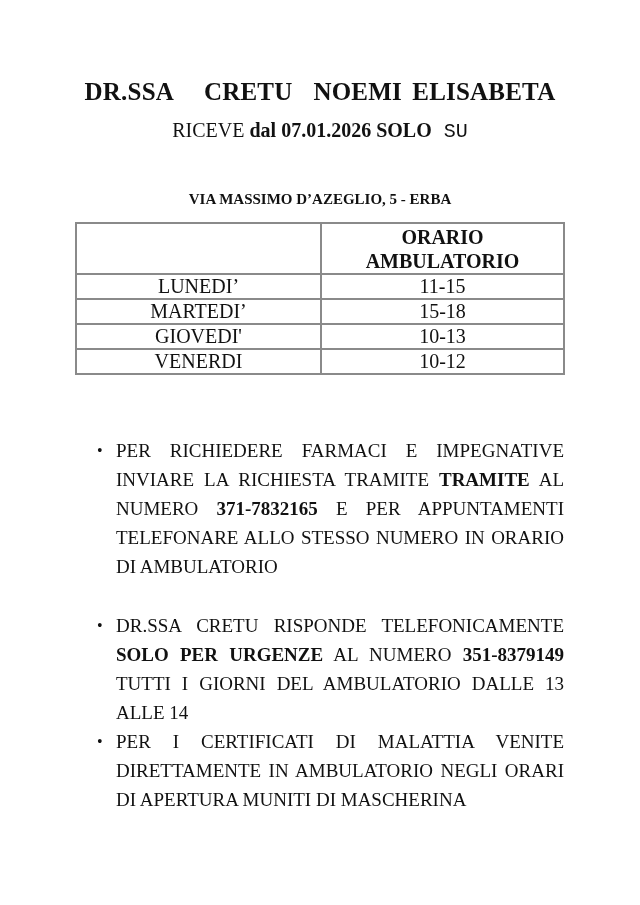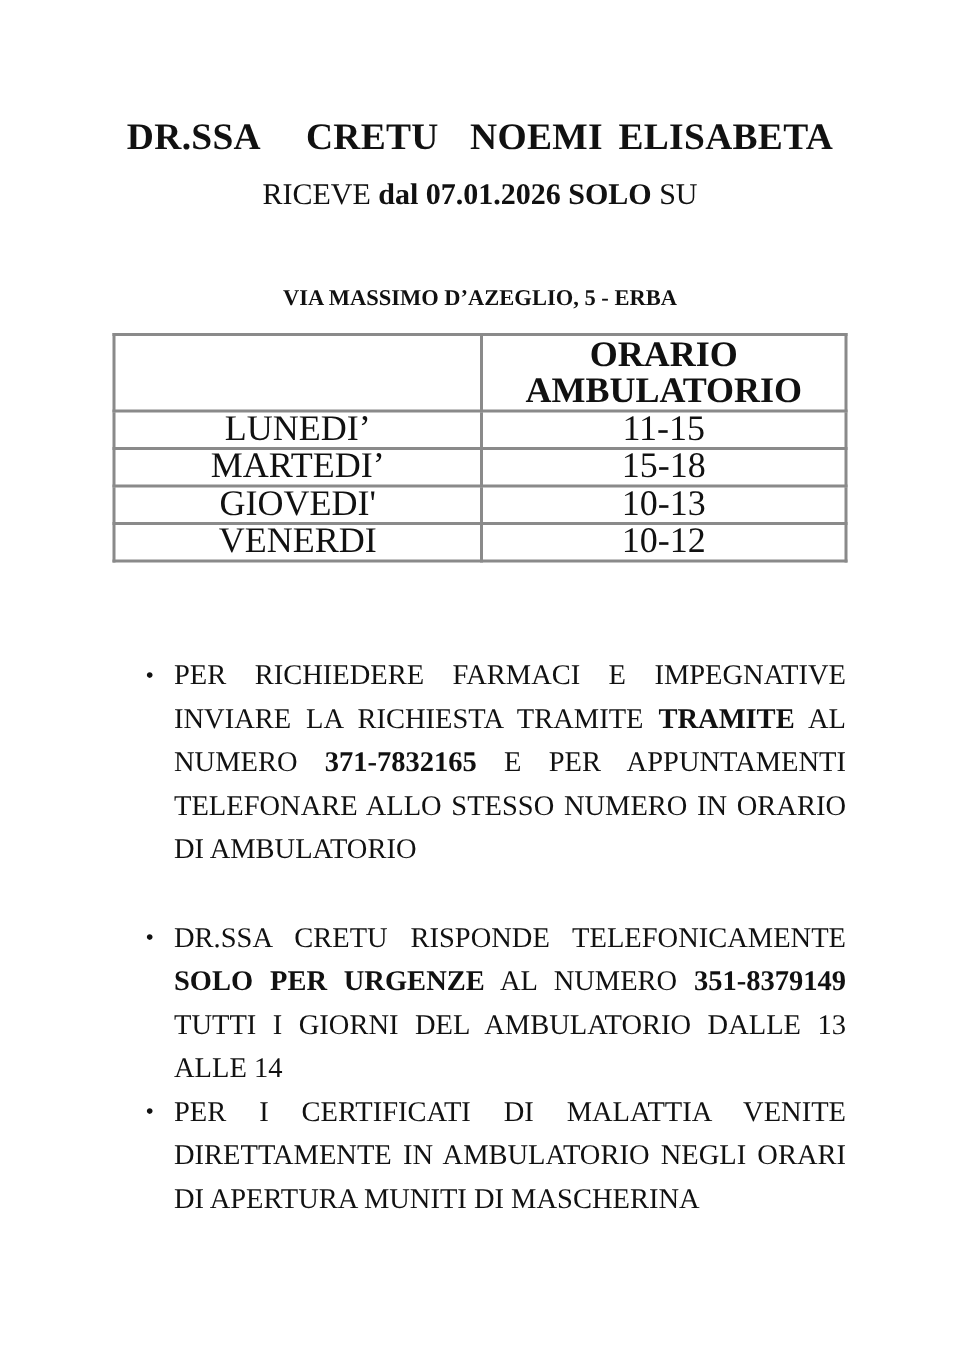--- a/index.html
+++ b/index.html
@@ -50,21 +50,21 @@
     line-height: 26px;
   }
   b { font-weight: bold; text-align: center; }
 
   table.schedule {
     position: absolute;
     left: 75px;
     top: 222px;
     width: 490px;
     border-collapse: collapse;
-    font-size: 24px;
+    font-size: 20px;
   }
   table.schedule td, table.schedule th {
     border: 2px solid #8a8a8a;
     text-align: center;
     padding: 0;
     font-weight: normal;
   }
   table.schedule th {
     height: 49px;
     font-weight: bold;
@@ -103,21 +103,21 @@
   }
 </style>
 </head>
 <body>
 
 <div class="page">
 
   <div class="title" style="white-space: pre;">DR.SSA   CRETU  NOEMI ELISABETA</div>
 
   <div class="sub sub1">
-    <span style="white-space: pre;">RICEVE </span><b>dal 07.01.2026 SOLO</b><span style="white-space: pre;"> SU</span>
+    <span style="white-space: pre;">RICEVE </span><b>dal 07.01.2026 SOLO</b><span style="white-space: pre; font-family: Liberation Mono, monospace;"> SU</span>
   </div>
 
 
   <div class="address">VIA MASSIMO D’AZEGLIO, 5 - ERBA</div>
 
   <table class="schedule">
     <tbody>
         <tr>
       <th class="col-day"></th>
       <th>ORARIO<br>AMBULATORIO</th>

